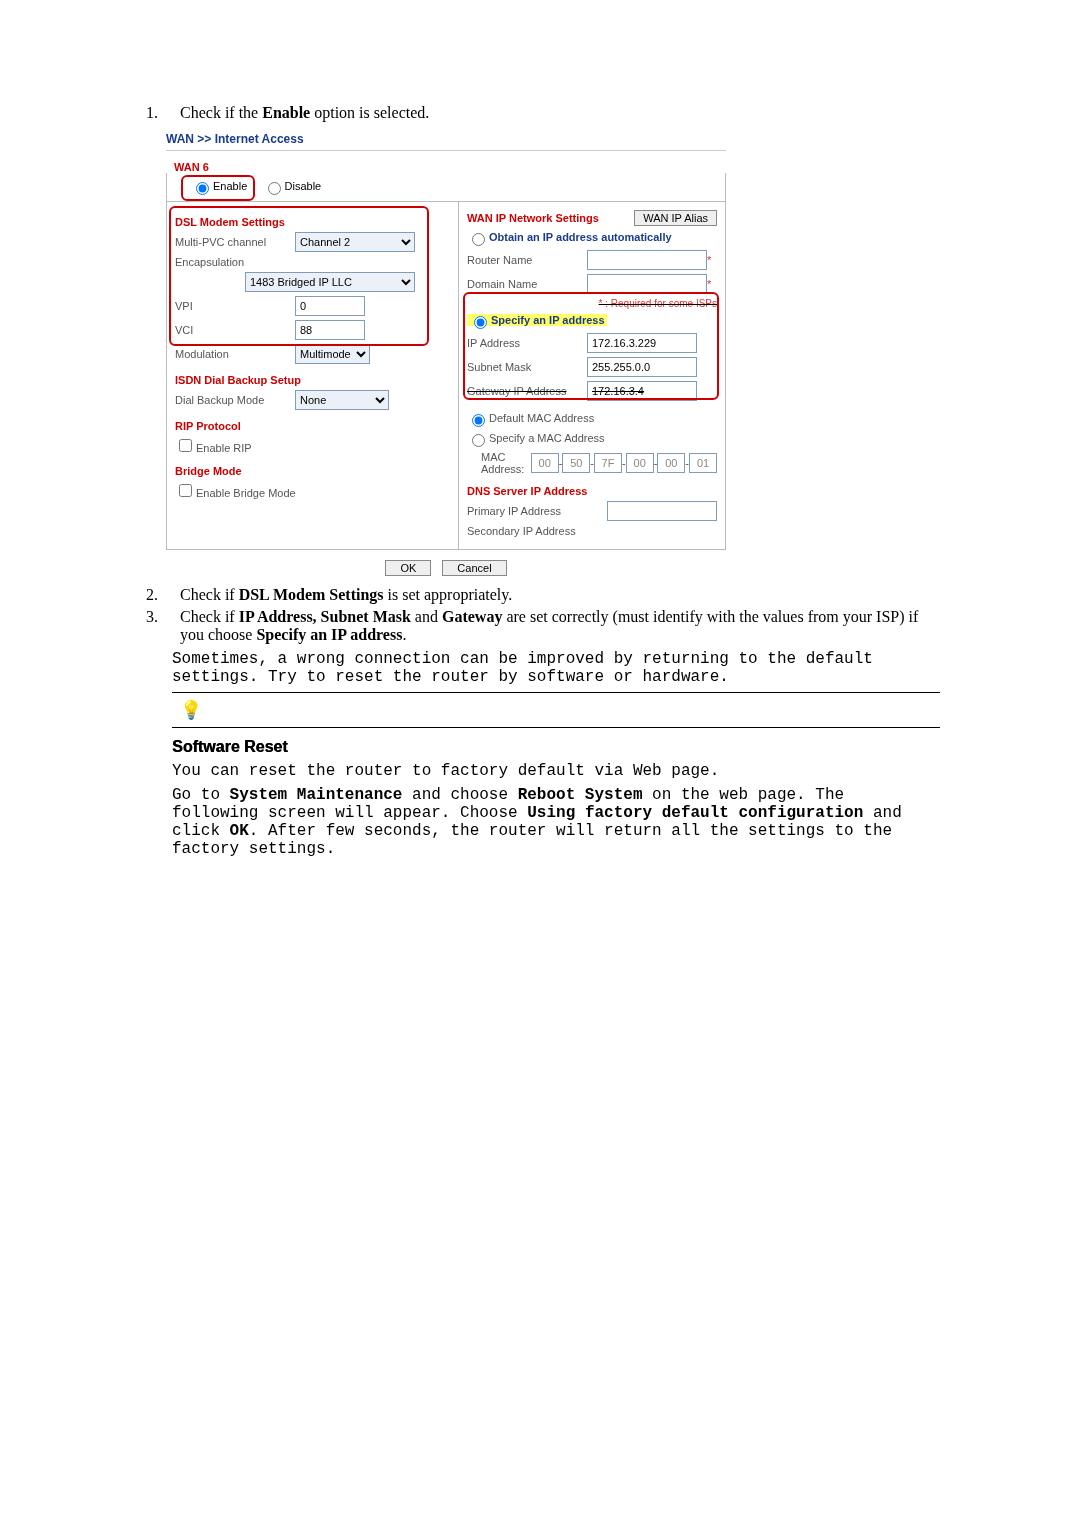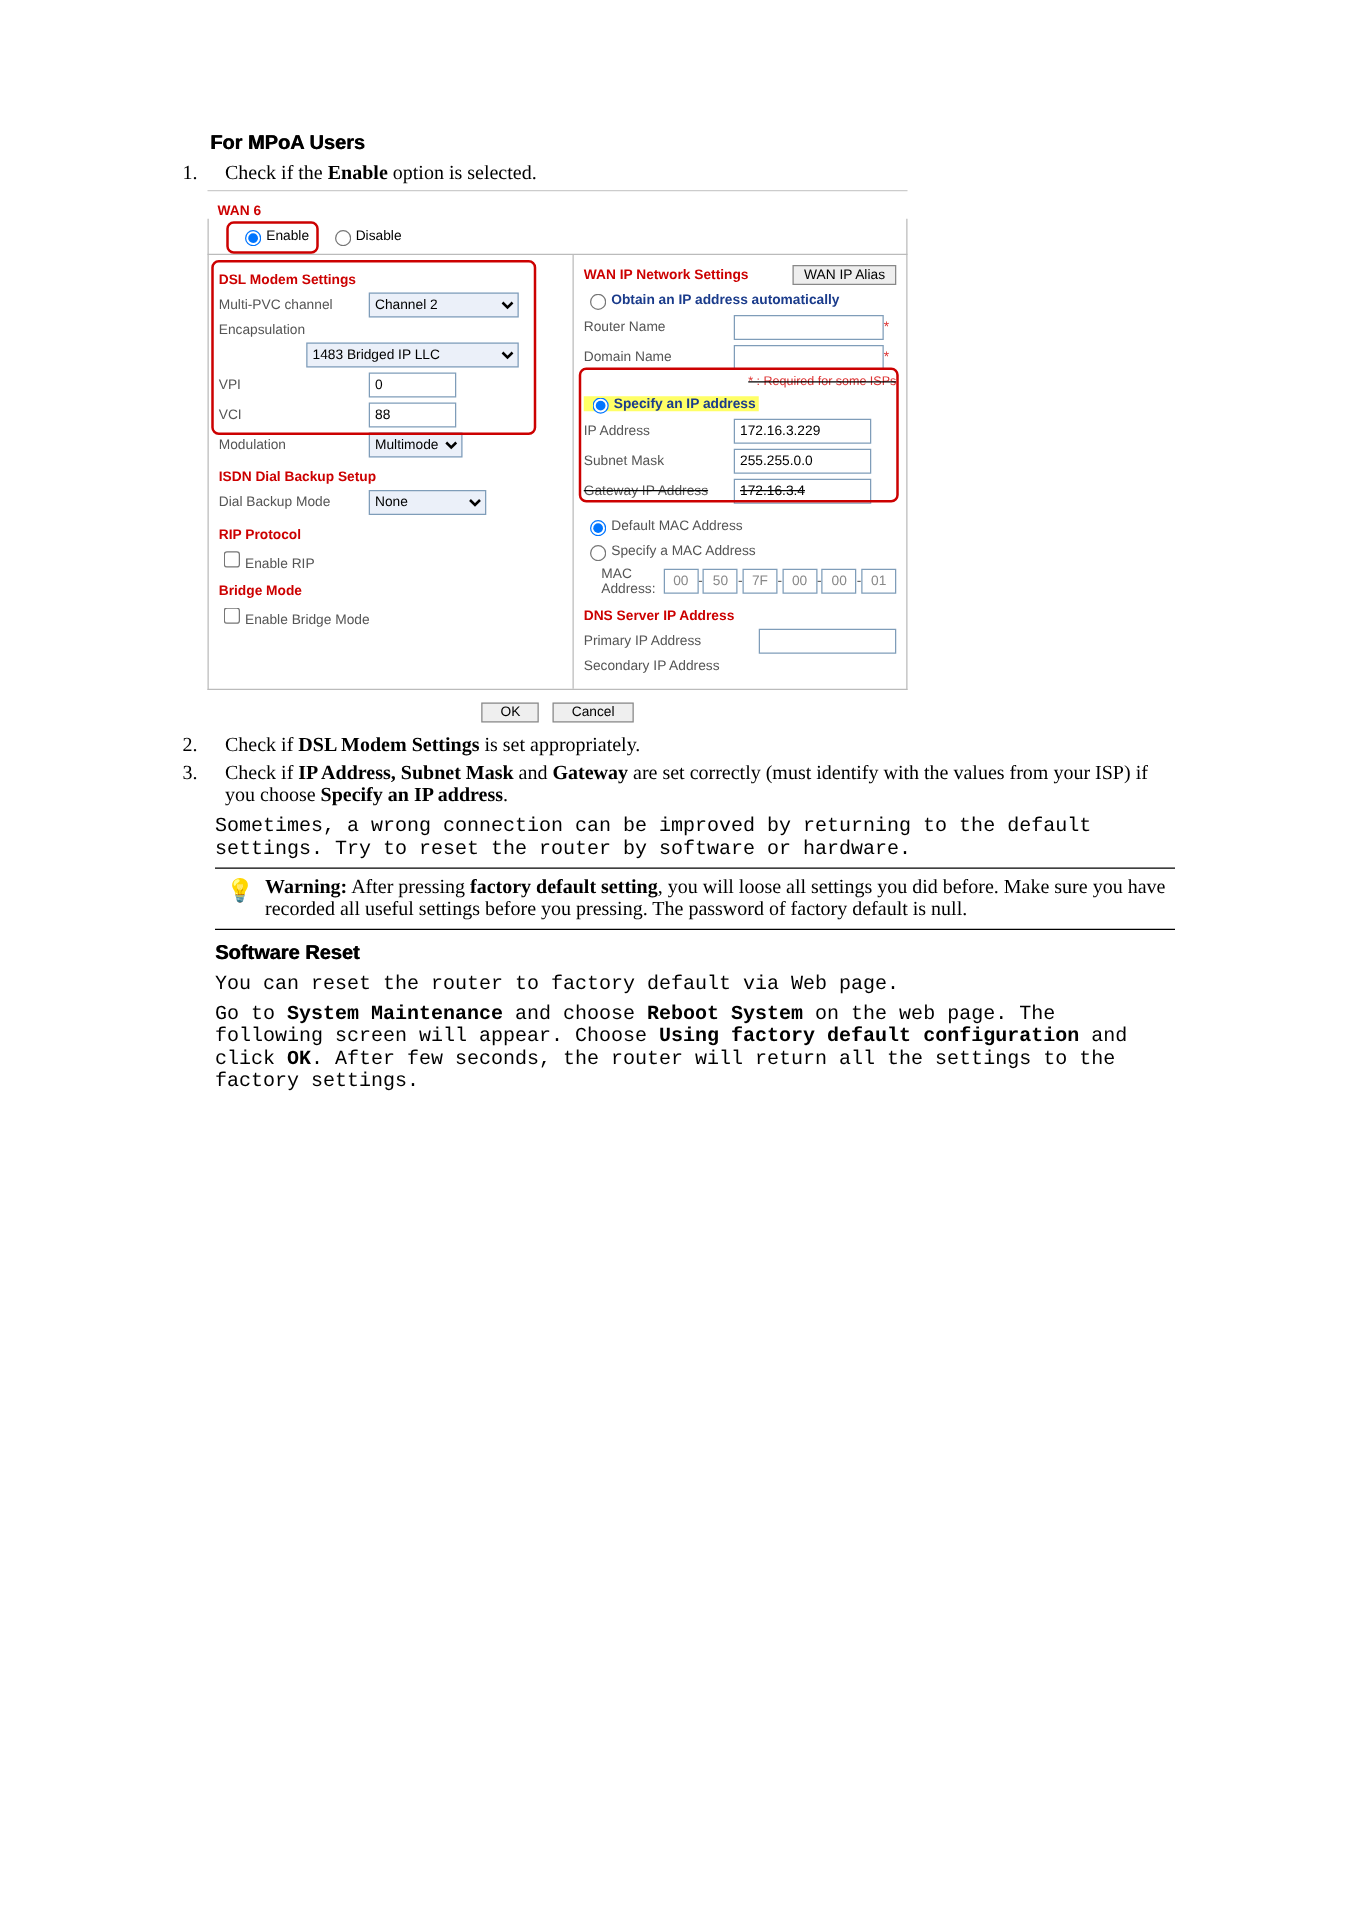--- a/index.html
+++ b/index.html
@@ -216,27 +216,27 @@
   text-align: right;
   text-decoration: line-through;
   text-decoration-color: #000;
 }
 </style>
 </head>
 <body>
 
 <div class="page">
 
-  <div class="h4">For MPoA Users</div>
 
   <div class="ol-item">
     <div class="ol-num">1.</div>
     <div class="ol-text">Check if the <b>Enable</b> option is selected.</div>
   </div>
 
+  <div class="breadcrumb">WAN &gt;&gt; Internet Access</div>
 
   <div class="screenshot" style="position:relative;">
     <hr style="border:none;border-top:1px solid #ccc; margin:2px 0 0 0;">
     <div class="wan1">WAN 6</div>
 
 
     <div class="enable-row" style="position:relative;">
       <label><input type="radio" class="radio-c" checked="" style=""><span>Enable</span></label>
       &nbsp;&nbsp;&nbsp;
       <label><input type="radio" class="radio-c" style=""><span>Disable</span></label>
@@ -369,21 +369,20 @@
   <div class="ol-item">
     <div class="ol-num">3.</div>
     <div class="ol-text">Check if <b>IP Address, Subnet Mask</b> and <b>Gateway</b> are set correctly (must identify with the values from your ISP) if you choose <b>Specify an IP address</b>.</div>
   </div>
 
 
   <div class="body-p">Sometimes, a wrong connection can be improved by returning to the default settings. Try to reset the router by software or hardware.</div>
 
   <div class="bulb-block">
     <div class="bulb">💡</div>
-    <div class="bulb-text"><b>Warning:</b> After pressing <b>factory default setting</b>, you will loose all settings you did before. Make sure you have recorded all useful settings before you pressing. The password of factory default is null.</div>
   </div>
 
   <div class="h4" style="margin-left:32px;">Software Reset</div>
 
   <div class="body-p">You can reset the router to factory default via Web page.</div>
   <div class="body-p">Go to <b>System Maintenance</b> and choose <b>Reboot System</b> on the web page. The following screen will appear. Choose <b>Using factory default configuration</b> and click <b>OK</b>. After few seconds, the router will return all the settings to the factory settings.</div>
 
 </div>
 
 </body></html>

